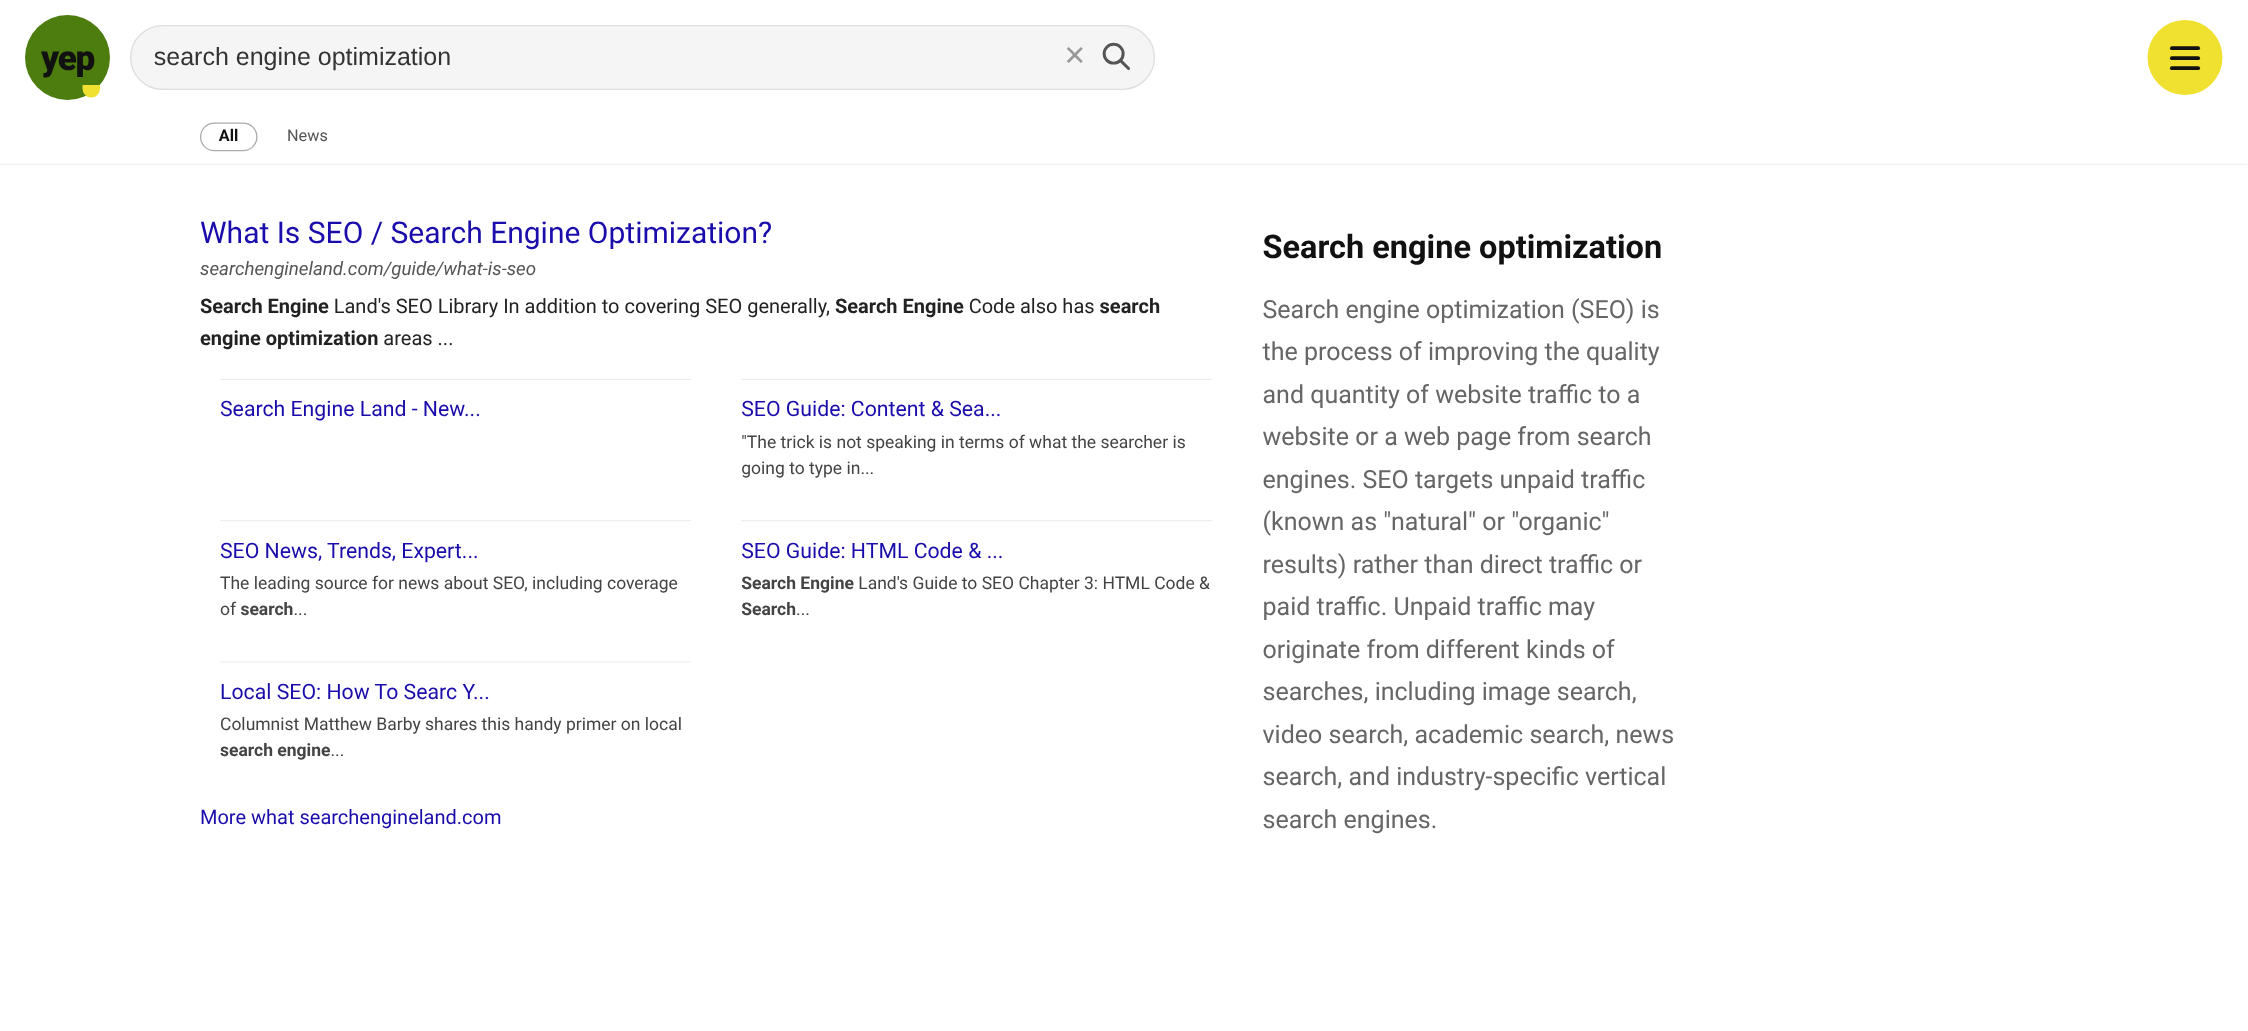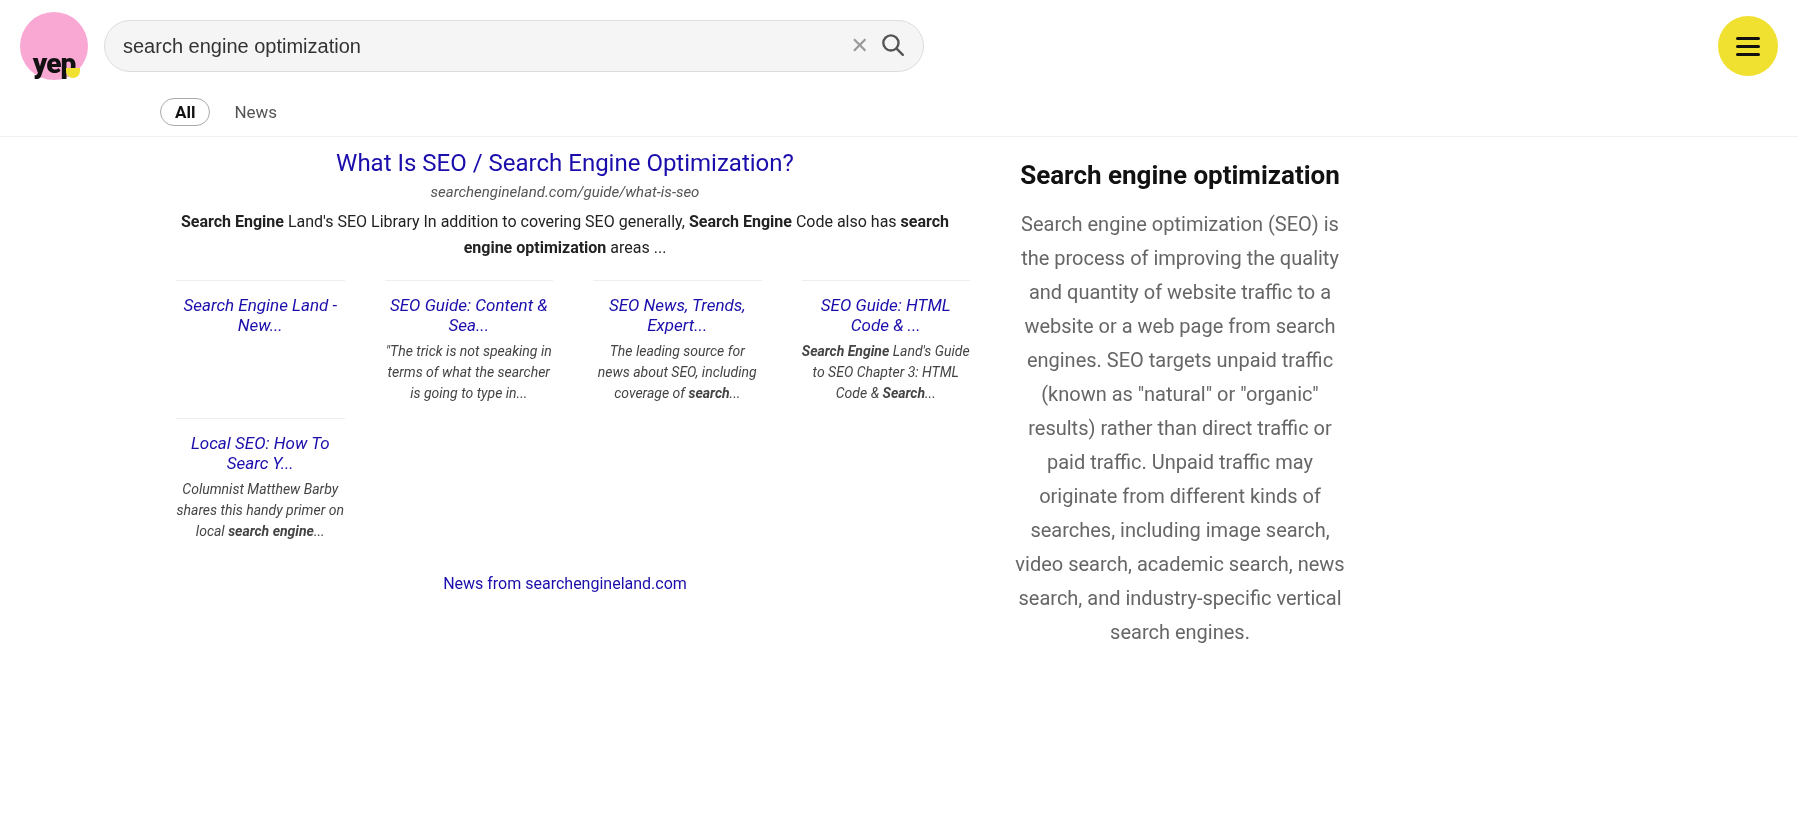--- a/index.html
+++ b/index.html
@@ -15,24 +15,24 @@
       display: flex;
       align-items: center;
       padding: 12px 20px;
       gap: 16px;
       position: relative;
     }
 
     .logo-circle {
       width: 68px;
       height: 68px;
-      background: #f9a8d4;
+      background: #4d7c0f;
       border-radius: 50%;
       display: flex;
-      align-items: flex-end;
+      align-items: center;
       justify-content: center;
       flex-shrink: 0;
       position: relative;
     }
     .logo-circle::after {
       content: '';
       position: absolute;
       bottom: 2px;
       right: 8px;
       width: 14px;
@@ -109,41 +109,40 @@
 
     
     .filter-tabs {
       display: flex;
       align-items: center;
       padding: 6px 20px 10px 160px;
       gap: 16px;
       border-bottom: 1px solid #f0f0f0;
     }
     .tab-item {
-      font-size: 17px;
+      font-size: 13px;
       color: #555;
       cursor: pointer;
       padding: 4px 8px;
       border-radius: 6px;
     }
     .tab-item.active {
       font-weight: 700;
       color: #111;
       border: 1.5px solid #aaa;
       border-radius: 16px;
       padding: 3px 14px;
     }
 
     
     .main-layout {
       display: flex;
       padding: 0 20px;
       gap: 40px;
-      margin-top: 12px;
-      text-align: center;
+      margin-top: 40px;
     }
 
     .results-col {
       flex: 1;
       max-width: 950px;
       padding-left: 140px;
     }
 
     
     .primary-result {
@@ -167,25 +166,24 @@
     .result-snippet {
       font-size: 16px;
       color: #222;
       line-height: 1.6;
     }
     .result-snippet b { font-weight: 700; }
 
     
     .sub-results-grid {
       display: grid;
-      grid-template-columns: 1fr 1fr 1fr 1fr;
-      gap: 0 40px;
+      grid-template-columns: 1fr 1fr;
+      gap: 16px 40px;
       margin-top: 18px;
       margin-left: 16px;
-      font-style: italic;
     }
     .sub-result {
       padding: 14px 0;
       border-top: 1px solid #eee;
     }
     .sub-result-title {
       font-size: 17px;
       color: #1a0dab;
       text-decoration: none;
       display: block;
@@ -311,21 +309,21 @@
 
       <div class="sub-result">
         <a class="sub-result-title" href="#">Local SEO: How To Searc Y...</a>
         <div class="sub-result-snippet">
           Columnist Matthew Barby shares this handy primer on local <b>search engine</b>...
         </div>
       </div>
 
     </div>
 
-    <a class="more-link" href="#">News from searchengineland.com</a>
+    <a class="more-link" href="#">More what searchengineland.com</a>
 
   </div>
 
   <aside class="right-panel">
     <div class="panel-title">Search engine optimization</div>
     <div class="panel-description">Search engine optimization (SEO) is the process of improving the quality and quantity of website traffic to a website or a web page from search engines. SEO targets unpaid traffic (known as "natural" or "organic" results) rather than direct traffic or paid traffic. Unpaid traffic may originate from different kinds of searches, including image search, video search, academic search, news search, and industry-specific vertical search engines.</div>
   </aside>
 
 </div>
 

